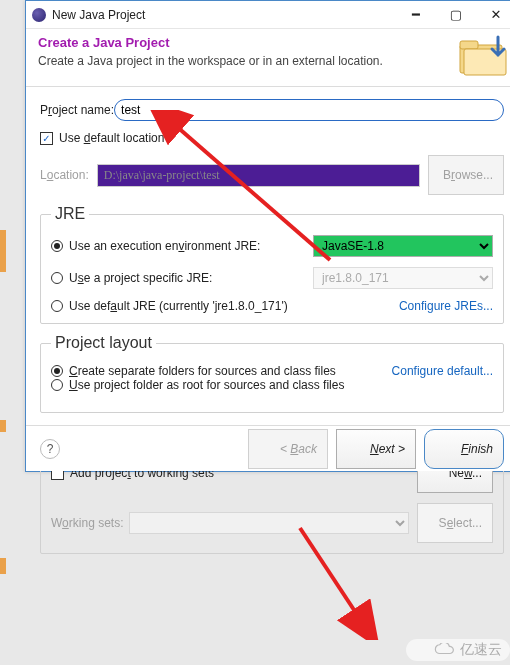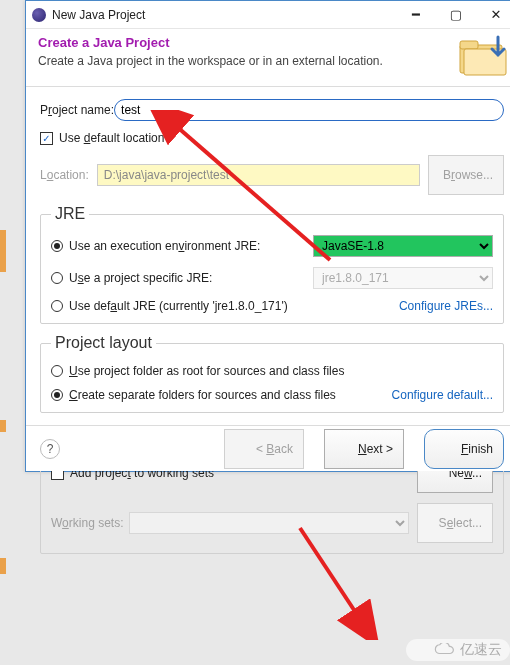--- a/index.html
+++ b/index.html
@@ -13,36 +13,36 @@
   .banner { position: relative; height: 58px; background: #fff; border-bottom: 1px solid #dcdcdc; padding: 6px 12px; }
   .banner h1 { margin: 0; font-size: 13px; font-weight: 600; color: #a21caf; }
   .banner p { margin: 4px 0 0 0; font-size: 12px; color: #444; }
   .folder-ico { position: absolute; right: 6px; top: 2px; width: 54px; height: 48px; }
   .content { padding: 12px 14px 0 14px; }
   .row { display: flex; align-items: center; margin-bottom: 10px; font-size: 12px; color: #222; }
   .row label { margin-right: 0; }
   .underline { text-decoration: underline; }
   input[type=text] { font-size: 12px; padding: 3px 6px; border: 1px solid #7a7a7a; background: #fff; }
   input[type=text].blue { border-color: #2a6ac4; border-radius: 11px; }
-  input[disabled] { background: #fef9c3; color: #888; border-color: #ccc; }
+  input[disabled] { background: #4c1d95; color: #888; border-color: #ccc; font-family: Liberation Serif, serif; }
   .chk { width: 13px; height: 13px; border: 1px solid #333; margin-right: 6px; display: inline-flex; align-items: center; justify-content: center; background: #fff; font-size: 10px; color: #1c65c7; }
   .radio { width: 12px; height: 12px; border-radius: 50%; border: 1px solid #333; margin-right: 6px; display: inline-flex; align-items: center; justify-content: center; background: #fff; }
   .radio.on::after { content: ""; width: 6px; height: 6px; border-radius: 50%; background: #222; }
   fieldset { border: 1px solid #d0d0d0; border-radius: 2px; margin: 0 0 10px 0; padding: 12px 10px 10px 10px; }
   legend { font-size: 16px; color: #333; padding: 0 4px; }
   .btn { font-size: 12px; padding: 12px 10px; min-width: 76px; background: linear-gradient(#fdfdfd,#efefef); border: 1px solid #adadad; color: #222; cursor: default; text-align: right; }
   .btn.disabled { color: #a0a0a0; background: #f4f4f4; border-color: #d0d0d0; }
   .btn.primary { border-color: #4a88c7; border-radius: 10px; }
   select { font-size: 12px; padding: 2px 4px; border: 1px solid #adadad; background: #22c55e; }
   select.disabled { background: #f6f6f6; color: #888; border-color: #d0d0d0; }
   .link { color: #1565c0; font-size: 12px; cursor: default; }
   .footer { position: absolute; bottom: 0; left: 0; right: 0; height: 46px; border-top: 1px solid #dcdcdc; display: flex; align-items: center; padding: 0 14px; background: #fff; }
   .footer .help { width: 20px; height: 20px; border-radius: 50%; border: 1px solid #bbb; display: flex; align-items: center; justify-content: center; font-size: 12px; color: #555; }
   .footer .spacer { flex: 1; }
-  .footer .btn { min-width: 80px; margin-left: 20px; }
+  .footer .btn { min-width: 80px; margin-left: 8px; font-style: italic; }
   .disabled-text { color: #a0a0a0; }
   .arrow { position: absolute; pointer-events: none; }
   .edge-orange { position: absolute; left: 0; width: 6px; background: #eaa14a; }
   .watermark { position: absolute; right: 0; bottom: 4px; font-size: 14px; color: #aaa; background: rgba(255,255,255,.6); padding: 2px 8px 2px 28px; border-radius: 14px; display: flex; align-items: center; gap: 4px; }
   .watermark svg { width: 22px; height: 14px; }
 </style>
 </head>
 <body>
 
 <div class="edge-orange" style="top:230px;height:42px"></div>
@@ -103,28 +103,28 @@
       </div>
       <div class="row" style="margin-bottom:0">
         <span class="radio"></span>
         <span style="flex:1"><span>Use def</span><span class="underline">a</span><span>ult JRE (currently 'jre1.8.0_171')</span></span>
         <span class="link">Configure JREs...</span>
       </div>
     </fieldset>
 
     <fieldset>
       <legend>Project layout</legend>
-      <div class="row">
-        <span class="radio"></span>
-        <span><span></span><span class="underline">U</span><span>se project folder as root for sources and class files</span></span>
-      </div>
       <div class="row" style="margin-bottom:0">
         <span class="radio on"></span>
         <span style="flex:1"><span></span><span class="underline">C</span><span>reate separate folders for sources and class files</span></span>
         <span class="link">Configure default...</span>
+      </div>
+      <div class="row">
+        <span class="radio"></span>
+        <span><span></span><span class="underline">U</span><span>se project folder as root for sources and class files</span></span>
       </div>
     </fieldset>
 
     <fieldset>
       <legend>Working sets</legend>
       <div class="row">
         <span class="chk"></span>
         <span style="flex:1"><span>Add projec</span><span class="underline">t</span><span> to working sets</span></span>
         <button class="btn"><span>Ne</span><span class="underline">w</span><span>...</span></button>
       </div>

